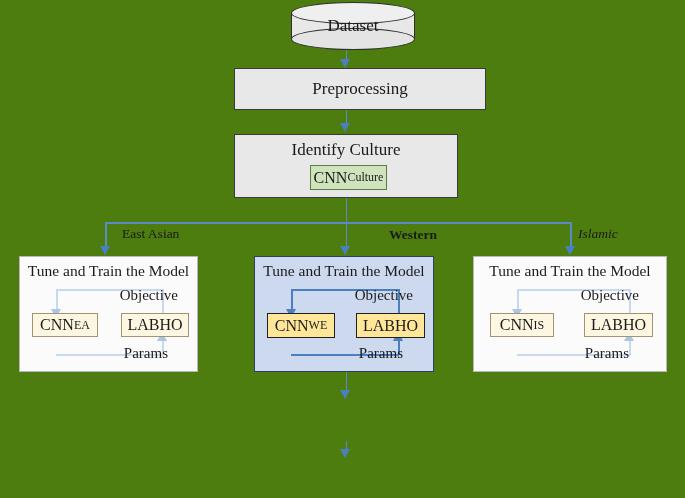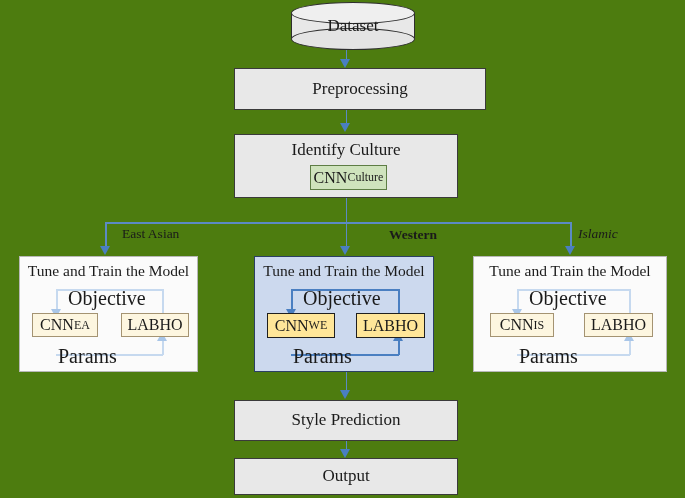--- a/index.html
+++ b/index.html
@@ -138,23 +138,23 @@
     background:#ffe699;
     border:1.7px solid #1f1f1f;
   }
   .leaf-inactive{
     background:#fdf6e0;
     border:1.2px solid #a49372;
   }
   .leaf sub{ font-size:12px; }
   .loop-label{
     position:absolute;
-    font-size:20px;
-    white-space:nowrap;
-    text-align:left;
+    font-size:15px;
+    white-space:nowrap;
+    text-align:right;
   }
   .cnn-green{
     background:#cfe3bd;
     border:1.6px solid #5e7d45;
   }
   
   .vline.faint{ background:#c6d9ef; }
   .hline.faint{ background:#c6d9ef; }
   .vline.strong{ background:#4a7fc1; }
   .hline.strong{ background:#4a7fc1; }
@@ -267,24 +267,18 @@
         <sub>IS</sub>
     </div>
     <div class="leaf leaf-inactive" style="left:110px; top:56px; width:69px; height:24px;">
       <span>LABHO</span>
     </div>
   </div>
 
   <div class="vline" style="left:345.5px; top:372px; height:20px;"></div>
   <div class="arrow-down" style="left:340px; top:390px;"></div>
 
-  <div class="node proc-box" style="left:234px; top:400px; width:224px; height:41px;">
-    <span>Style Prediction</span>
-  </div>
 
   <div class="vline" style="left:345.5px; top:441px; height:11px;"></div>
   <div class="arrow-down" style="left:340px; top:449px;"></div>
 
-  <div class="node proc-box" style="left:234px; top:458px; width:224px; height:37px;">
-    <span>Output</span>
-  </div>
 
 </div>
 
 </body></html>

